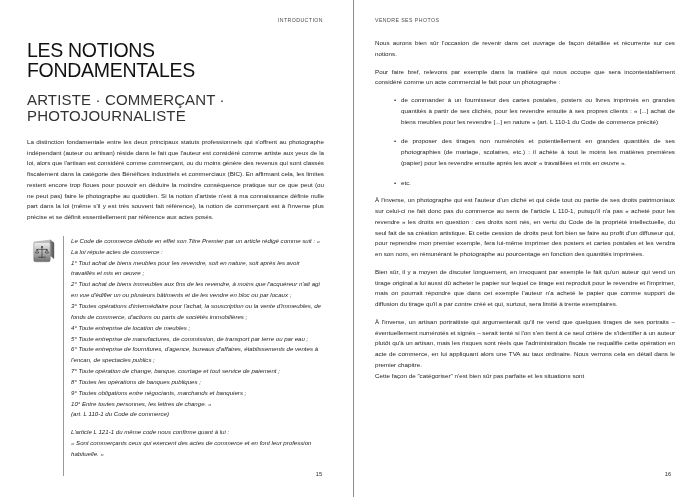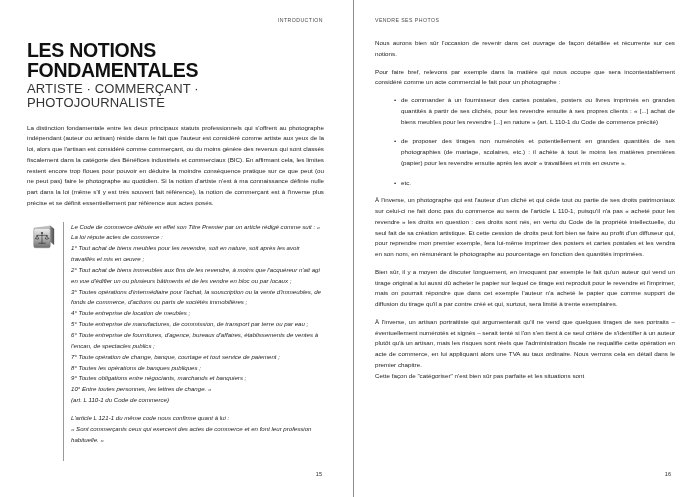--- a/index.html
+++ b/index.html
@@ -36,33 +36,33 @@
     position: absolute;
   }
   .rh-left { right: 27px; top: 17px; }
   .rh-right { left: 25px; top: 17px; }
 
   .body-col { position: absolute; left: 27px; top: 40px; width: 297px; }
   .body-col-right { position: absolute; left: 25px; top: 38px; width: 300px; }
 
   h1.title {
     font-size: 19.5px;
-    font-weight: bold;
+    font-weight: normal;
     letter-spacing: -0.3px;
     color: #111111;
     margin: 0 0 0 0;
     line-height: 1.05;
     font-family: "Liberation Sans", sans-serif;
   }
   h2.subtitle {
-    font-size: 13px;
+    font-size: 15px;
     font-weight: normal;
     letter-spacing: 0.15px;
     color: #333333;
-    margin: 1px 0 0 0;
+    margin: 11px 0 0 0;
     line-height: 1.1;
     font-family: "Liberation Sans", sans-serif;
   }
 
   p.para {
     font-size: 6.25px;
     line-height: 1.72;
     color: #1c1c1c;
     text-align: justify;
     margin: 0 0 7px 0;

